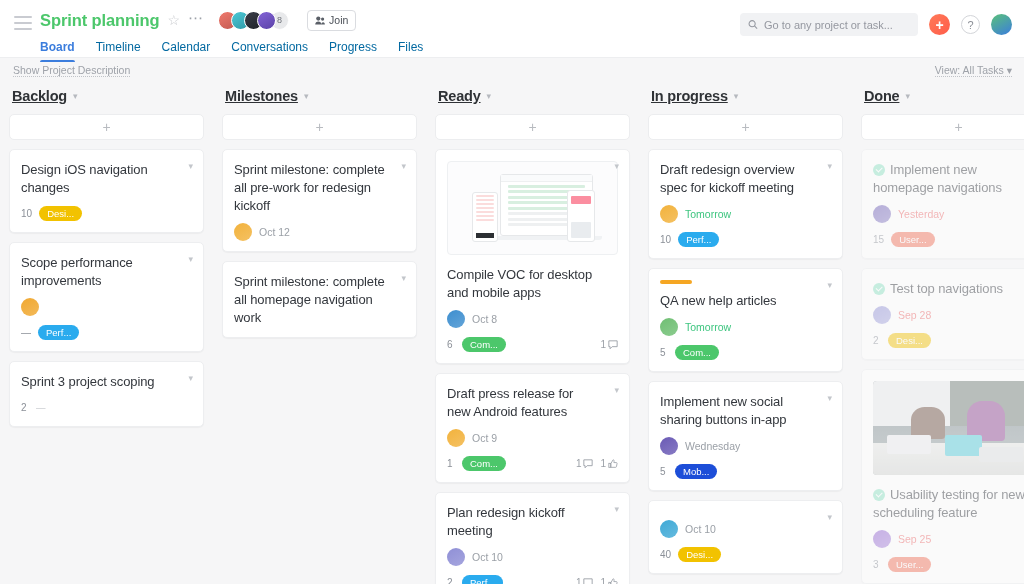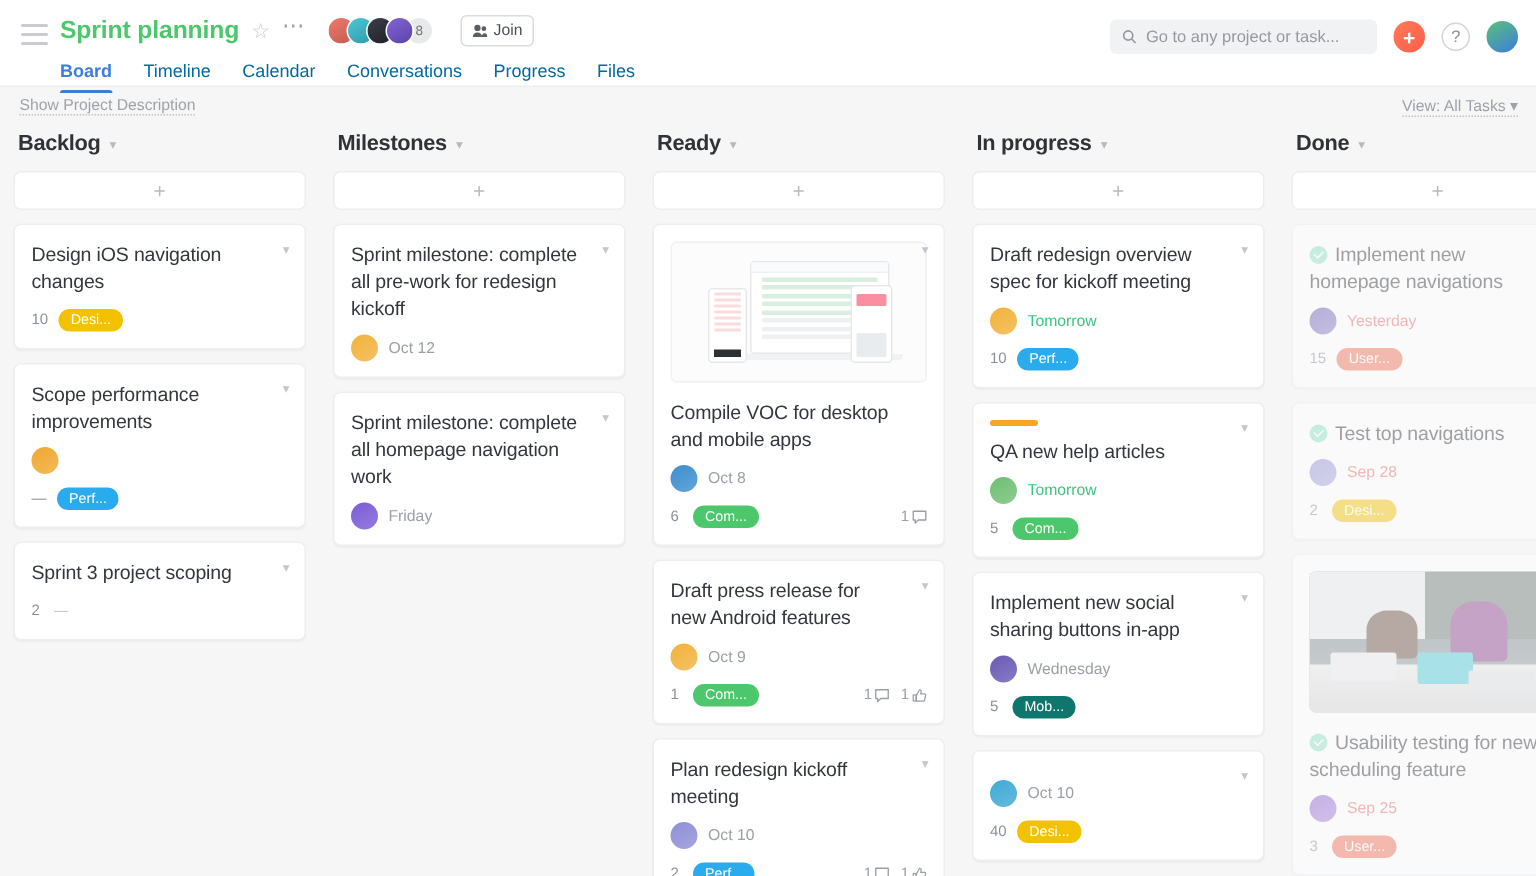--- a/index.html
+++ b/index.html
@@ -105,21 +105,21 @@
     border-bottom: 1px dotted #c0c3c8; cursor:pointer;
   }
 
   
   .board { display: flex; padding: 0 0 0 0; height: 500px; }
   .column { width: 213px; flex: 0 0 213px; padding: 0 9px; }
   .col-head {
     display: flex; align-items: center; gap: 6px; height: 24px;
     padding-left: 3px;
   }
-  .col-title { font-size: 14.5px; font-weight: bold; color: #2f3236; letter-spacing:-0.2px;}
+  .col-title { font-size: 14.5px; font-weight: bold; color: #2f3236; letter-spacing:-0.2px;text-decoration:underline;}
   .caret { color: #b6b9bf; font-size: 9px; cursor:pointer; }
   .add-card {
     height: 26px; background: #fff; border: 1px solid #ecedef;
     border-radius: 5px; margin-top: 6px; display:flex;
     align-items:center; justify-content:center; color:#b8bbc0;
     font-size: 14px; cursor:pointer;
   }
 
   
   .card {
@@ -332,24 +332,20 @@
         <div class="card-title"><span>Sprint milestone: complete all pre-work for redesign kickoff</span></div>
         <span class="card-caret">▾</span>
         <div class="meta-row">
           <span class="c-av" style="background:linear-gradient(150deg,#f2b23c,#f2b23ccc)"></span>
           <span class="due grey">Oct 12</span>
         </div>
       </div>
       <div class="card">
         <div class="card-title"><span>Sprint milestone: complete all homepage navigation work</span></div>
         <span class="card-caret">▾</span>
-        <div class="meta-row">
-          <span class="c-av" style="background:linear-gradient(150deg,#7a5cd6,#7a5cd6cc)"></span>
-          <span class="due grey">Friday</span>
-        </div>
       </div>
     </div>
     <div class="column">
     <div class="col-head">
       <span class="col-title">Ready</span>
       <span class="caret">▾</span>
     </div>
     <div class="add-card">+</div>
       <div class="card">
         <div class="thumb">
@@ -486,21 +482,21 @@
       </div>
       <div class="card">
         <div class="card-title"><span>Implement new social sharing buttons in-app</span></div>
         <span class="card-caret">▾</span>
         <div class="meta-row">
           <span class="c-av" style="background:linear-gradient(150deg,#6a5ab5,#6a5ab5cc)"></span>
           <span class="due grey">Wednesday</span>
         </div>
         <div class="foot-row">
           <span class="subcount">5</span>
-          <span class="tag" style="background:#0f766e">Mob...</span>
+          <span class="tag" style="background:#1d4ed8">Mob...</span>
           <span class="spacer"></span>
         </div>
       </div>
       <div class="card">
         <span class="card-caret">▾</span>
         <div class="meta-row">
           <span class="c-av" style="background:linear-gradient(150deg,#3fa9d6,#3fa9d6cc)"></span>
           <span class="due grey">Oct 10</span>
         </div>
         <div class="foot-row">

